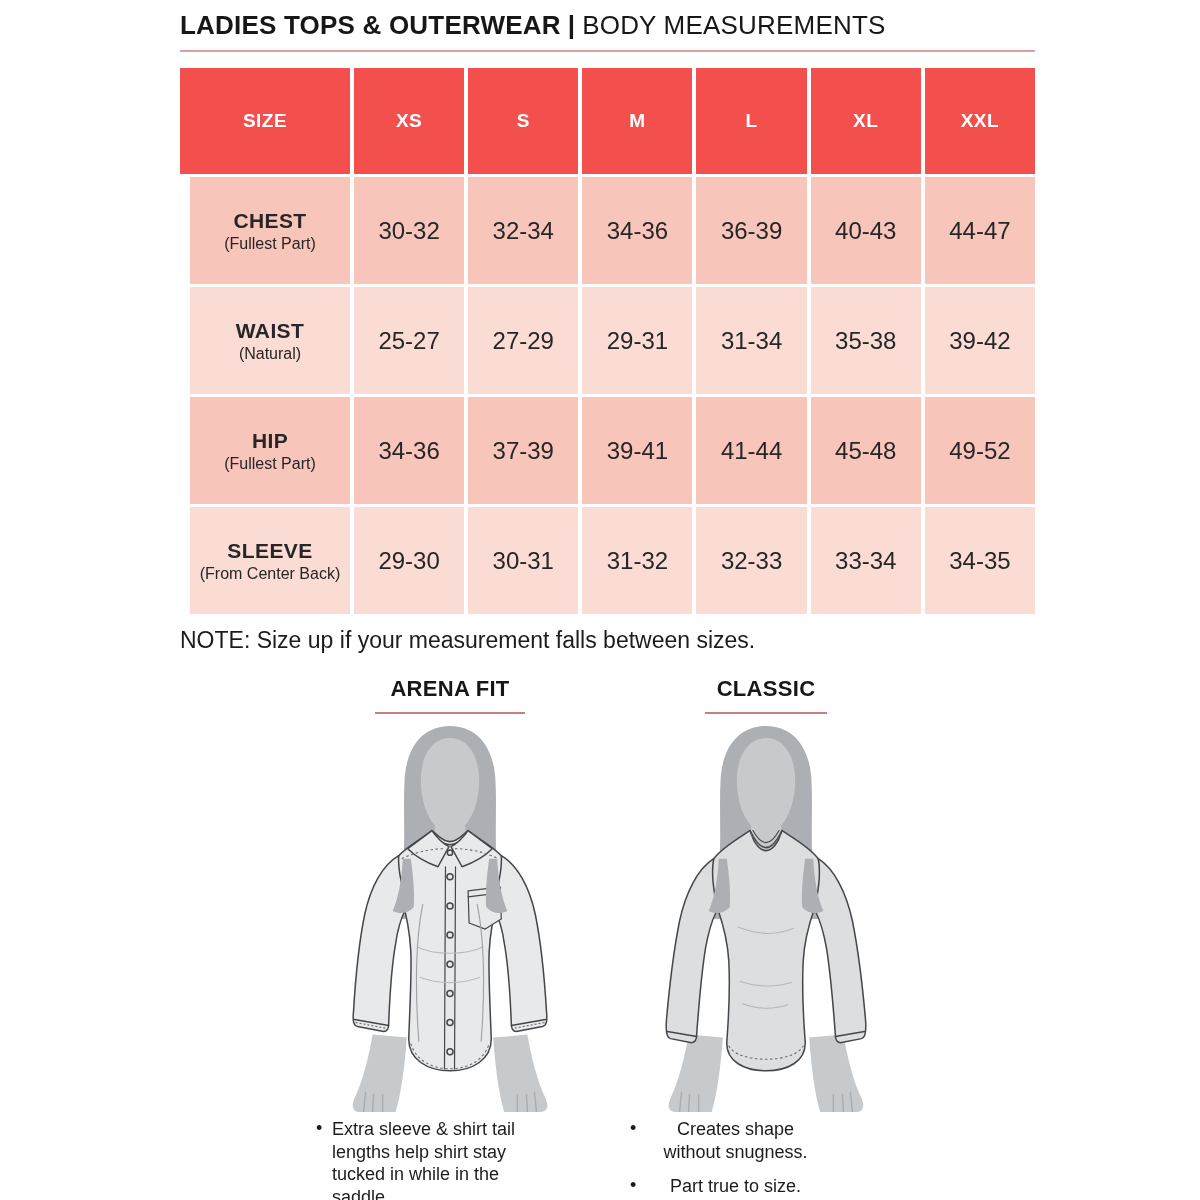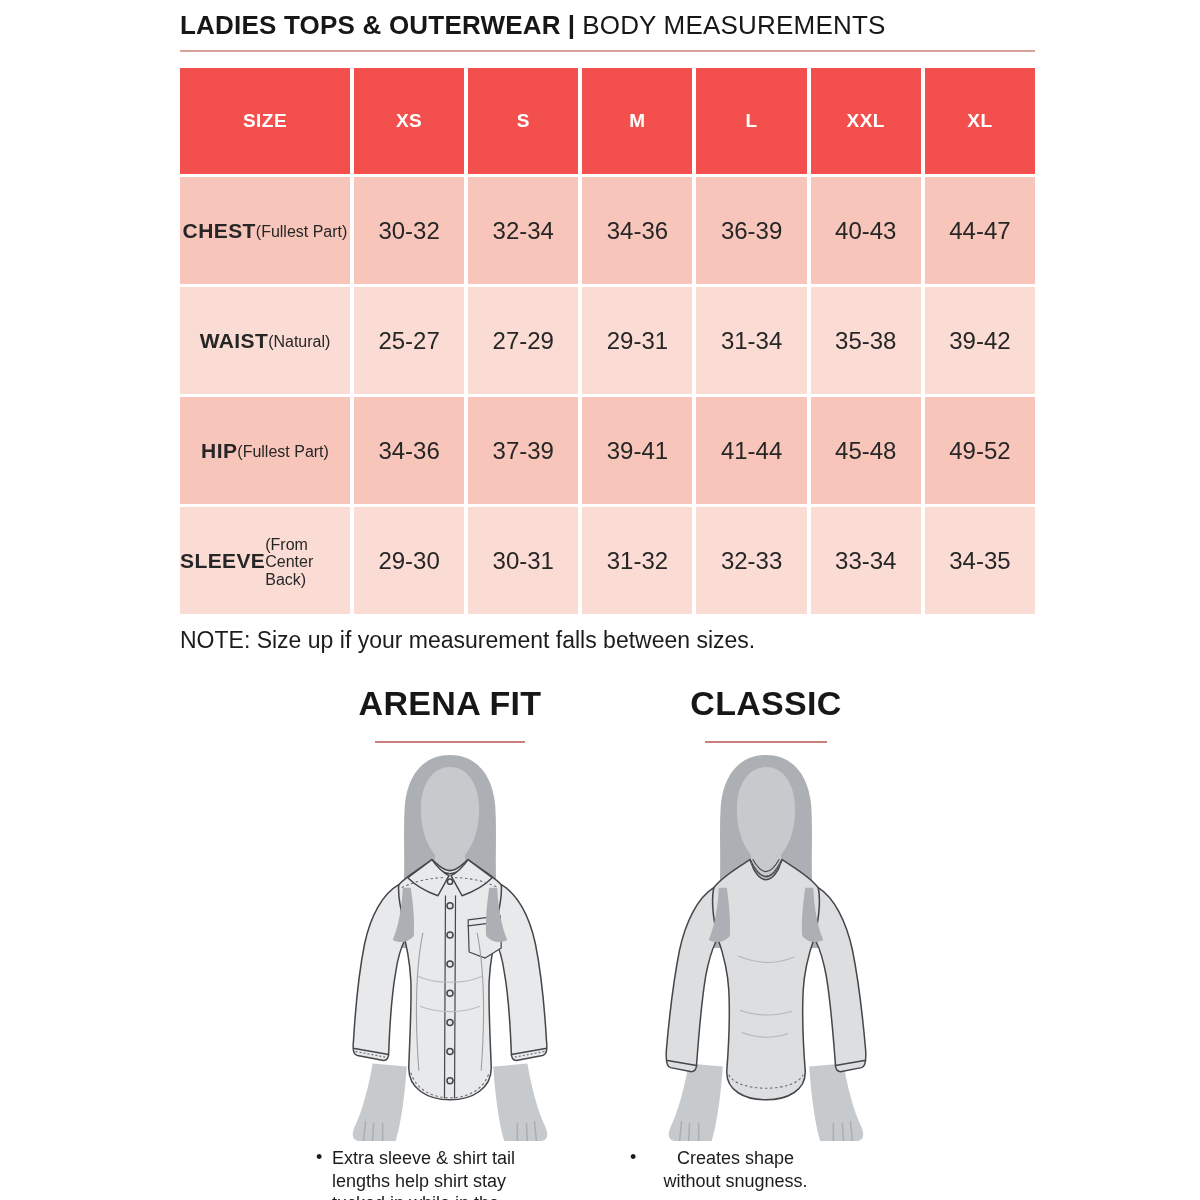--- a/index.html
+++ b/index.html
@@ -10,32 +10,32 @@
   .page-title{font-size:26px;margin:0;font-weight:400;color:#171717;letter-spacing:.2px;white-space:nowrap;}
   .t-bold{font-weight:700;}
   .t-sep{font-weight:700;margin:0 7px;}
   .title-rule{height:2px;background:#dba29b;margin-top:9px;}
 
   
   .size-table{margin-top:16px;display:grid;grid-template-columns:170px repeat(6,1fr);gap:3px 4px;}
   .th{background:#f3504d;color:#ffffff;font-weight:700;font-size:19px;height:106px;
       display:flex;align-items:center;justify-content:center;letter-spacing:.5px;}
   .cell{height:107px;display:flex;align-items:center;justify-content:center;font-size:24px;color:#262626;}
-  .row-label{flex-direction:row;line-height:1.1;text-align:left;}
+  .row-label{flex-direction:column;line-height:1.1;text-align:left;margin-left:10px;}
   .rl-name{font-weight:700;font-size:21px;letter-spacing:.4px;}
   .rl-sub{font-size:16px;margin-top:3px;}
   .dark{background:#f8c5bb;}
   .light{background:#fbdcd5;}
 
   .note{font-size:23px;margin:13px 0 0;color:#1c1c1c;}
 
   
   .fits{display:flex;margin-top:18px;padding-left:128px;gap:32px;}
   .fit{width:284px;display:flex;flex-direction:column;align-items:center;}
-  .fit-name{font-size:34px;margin:12px;font-weight:700;color:#171717;letter-spacing:.3px;}
+  .fit-name{font-size:22px;margin:4px;font-weight:700;color:#171717;letter-spacing:.3px;}
   .fit-underline{height:2px;background:#c9807c;margin-top:6px;}
   .fit:nth-child(1) .fit-underline{width:150px;}
   .fit:nth-child(2) .fit-underline{width:122px;}
   svg.fig{display:block;margin-top:4px;}
 
   .bullets{list-style:none;margin:6px 0 0;padding:0;font-size:18px;line-height:1.25;align-self:flex-start;color:#1c1c1c;}
   .fit:nth-child(1) .bullets{width:240px;margin-left:8px;}
   .fit:nth-child(2) .bullets{width:195px;margin-left:6px;text-align:center;}
   .bullets li{position:relative;padding-left:16px;margin-bottom:12px;}
   .bullets li::before{content:"\2022";position:absolute;left:0;top:-1px;}
@@ -67,22 +67,22 @@
   </h1>
   <div class="title-rule"></div>
 
   <div class="size-table">
 
     <div class="th">SIZE</div>
     <div class="th">XS</div>
     <div class="th">S</div>
     <div class="th">M</div>
     <div class="th">L</div>
+    <div class="th">XL</div>
     <div class="th">XXL</div>
-    <div class="th">XL</div>
 
     <div class="cell row-label dark">
       <div class="rl-name">CHEST</div>
       <div class="rl-sub">(Fullest Part)</div>
     </div>
     <div class="cell dark">30-32</div>
     <div class="cell dark">32-34</div>
     <div class="cell dark">34-36</div>
     <div class="cell dark">36-39</div>
     <div class="cell dark">40-43</div>

